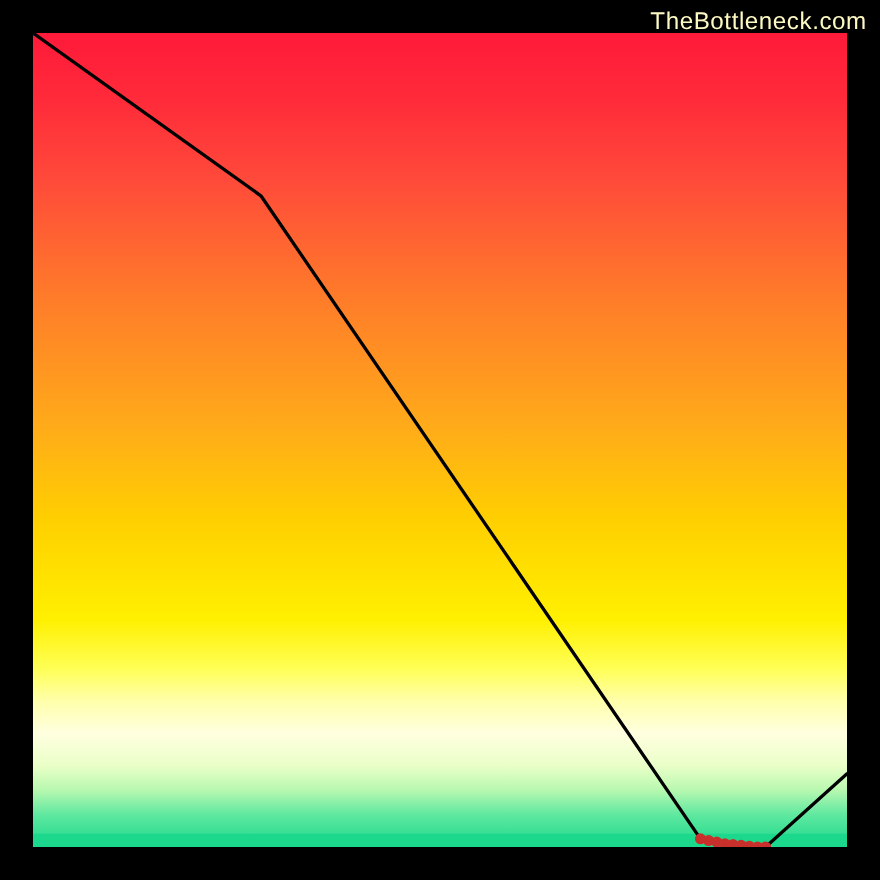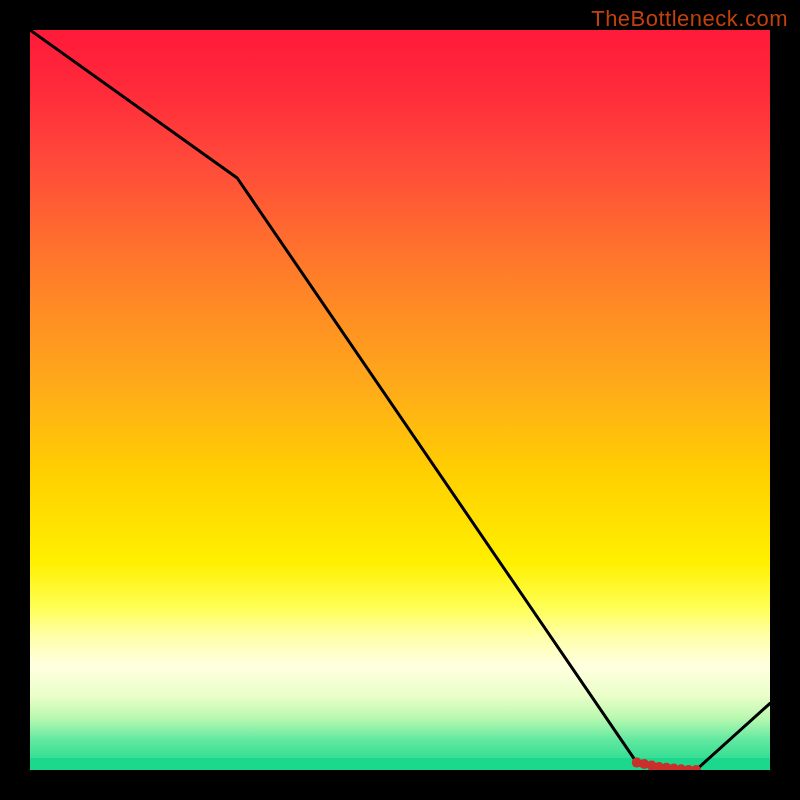--- a/index.html
+++ b/index.html
@@ -8,21 +8,21 @@
     height: 800px;
     background: #000;
     position: relative;
     font-family: Arial, sans-serif;
     overflow: hidden;
   }
   .watermark {
     position: absolute;
     top: 6px;
     right: 12px;
-    color: #c2410c;
+    color: #fef9c3;
     font-size: 22px;
     font-weight: 500;
     letter-spacing: 0.5px;
     z-index: 10;
   }
   .plot-container {
     position: absolute;
     top: 30px;
     left: 30px;
     width: 740px;

